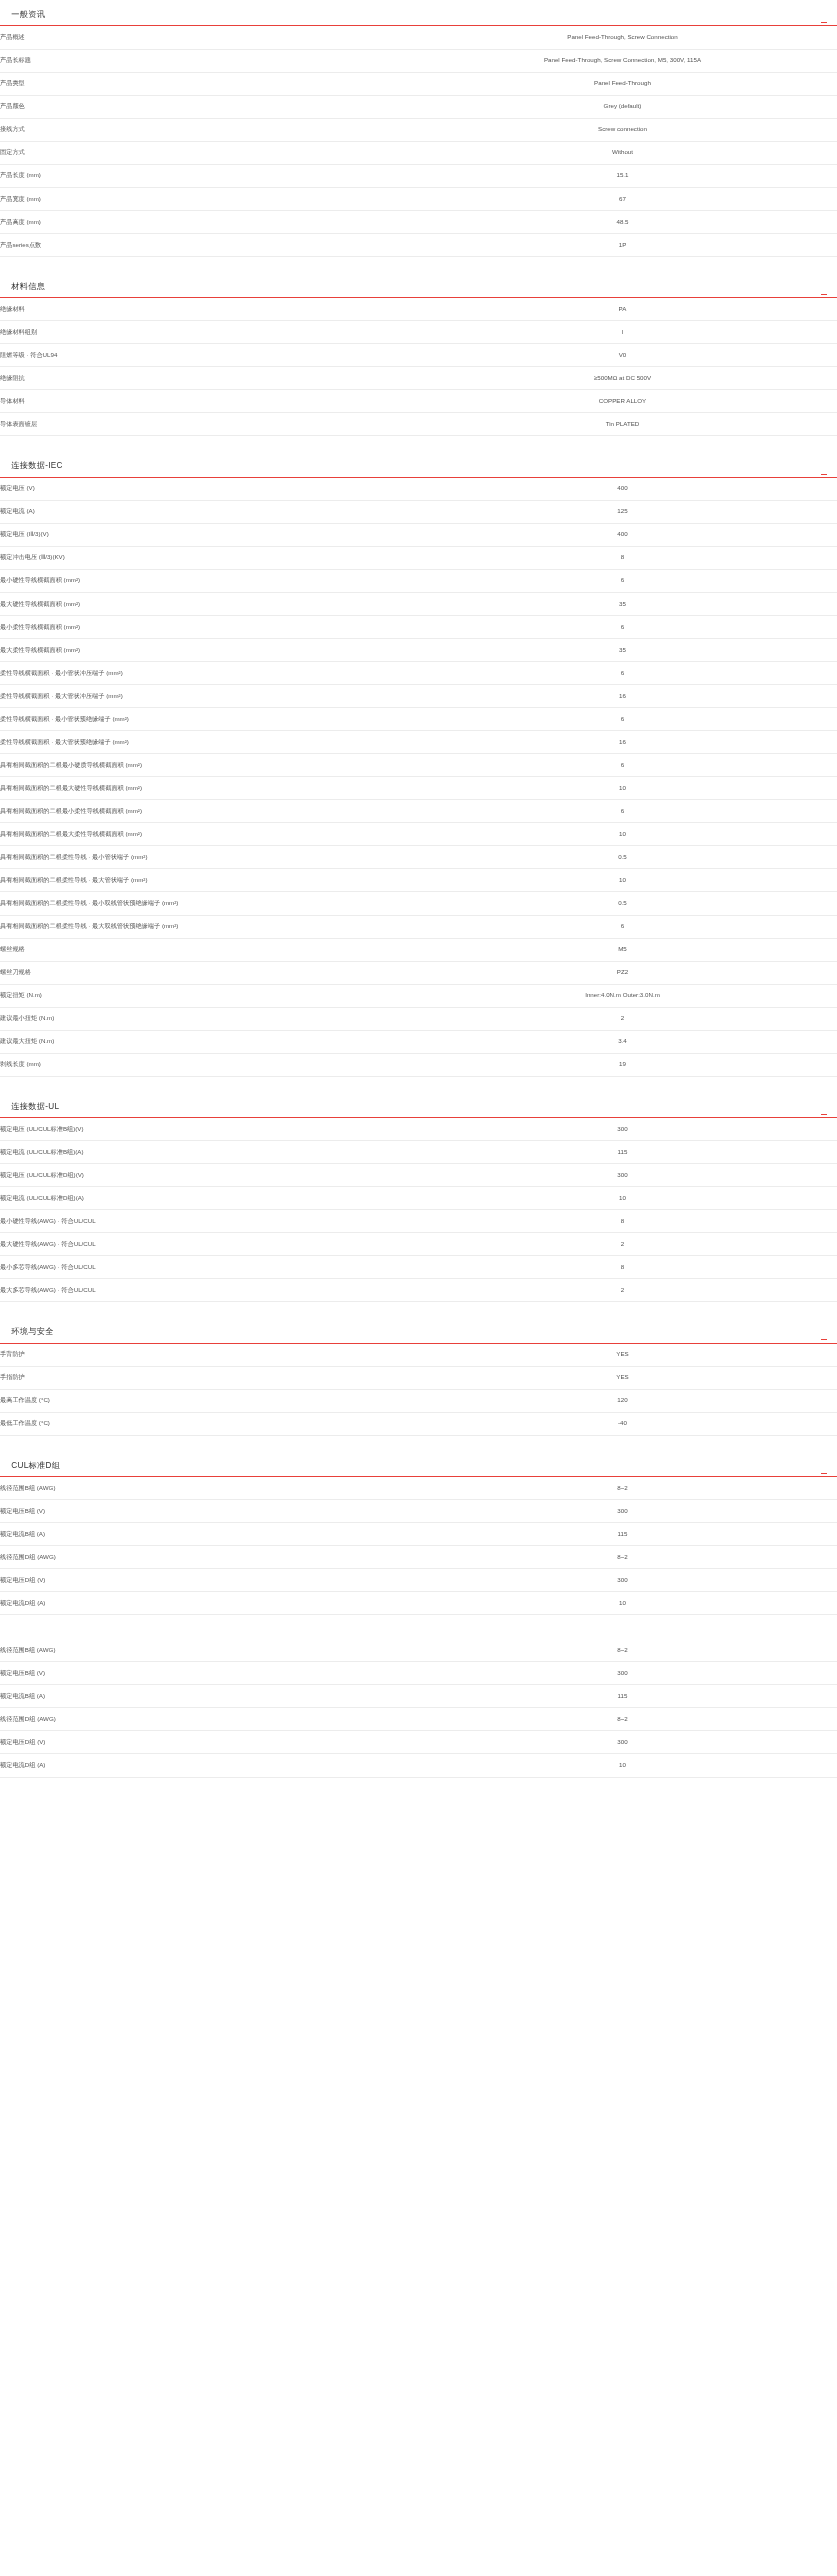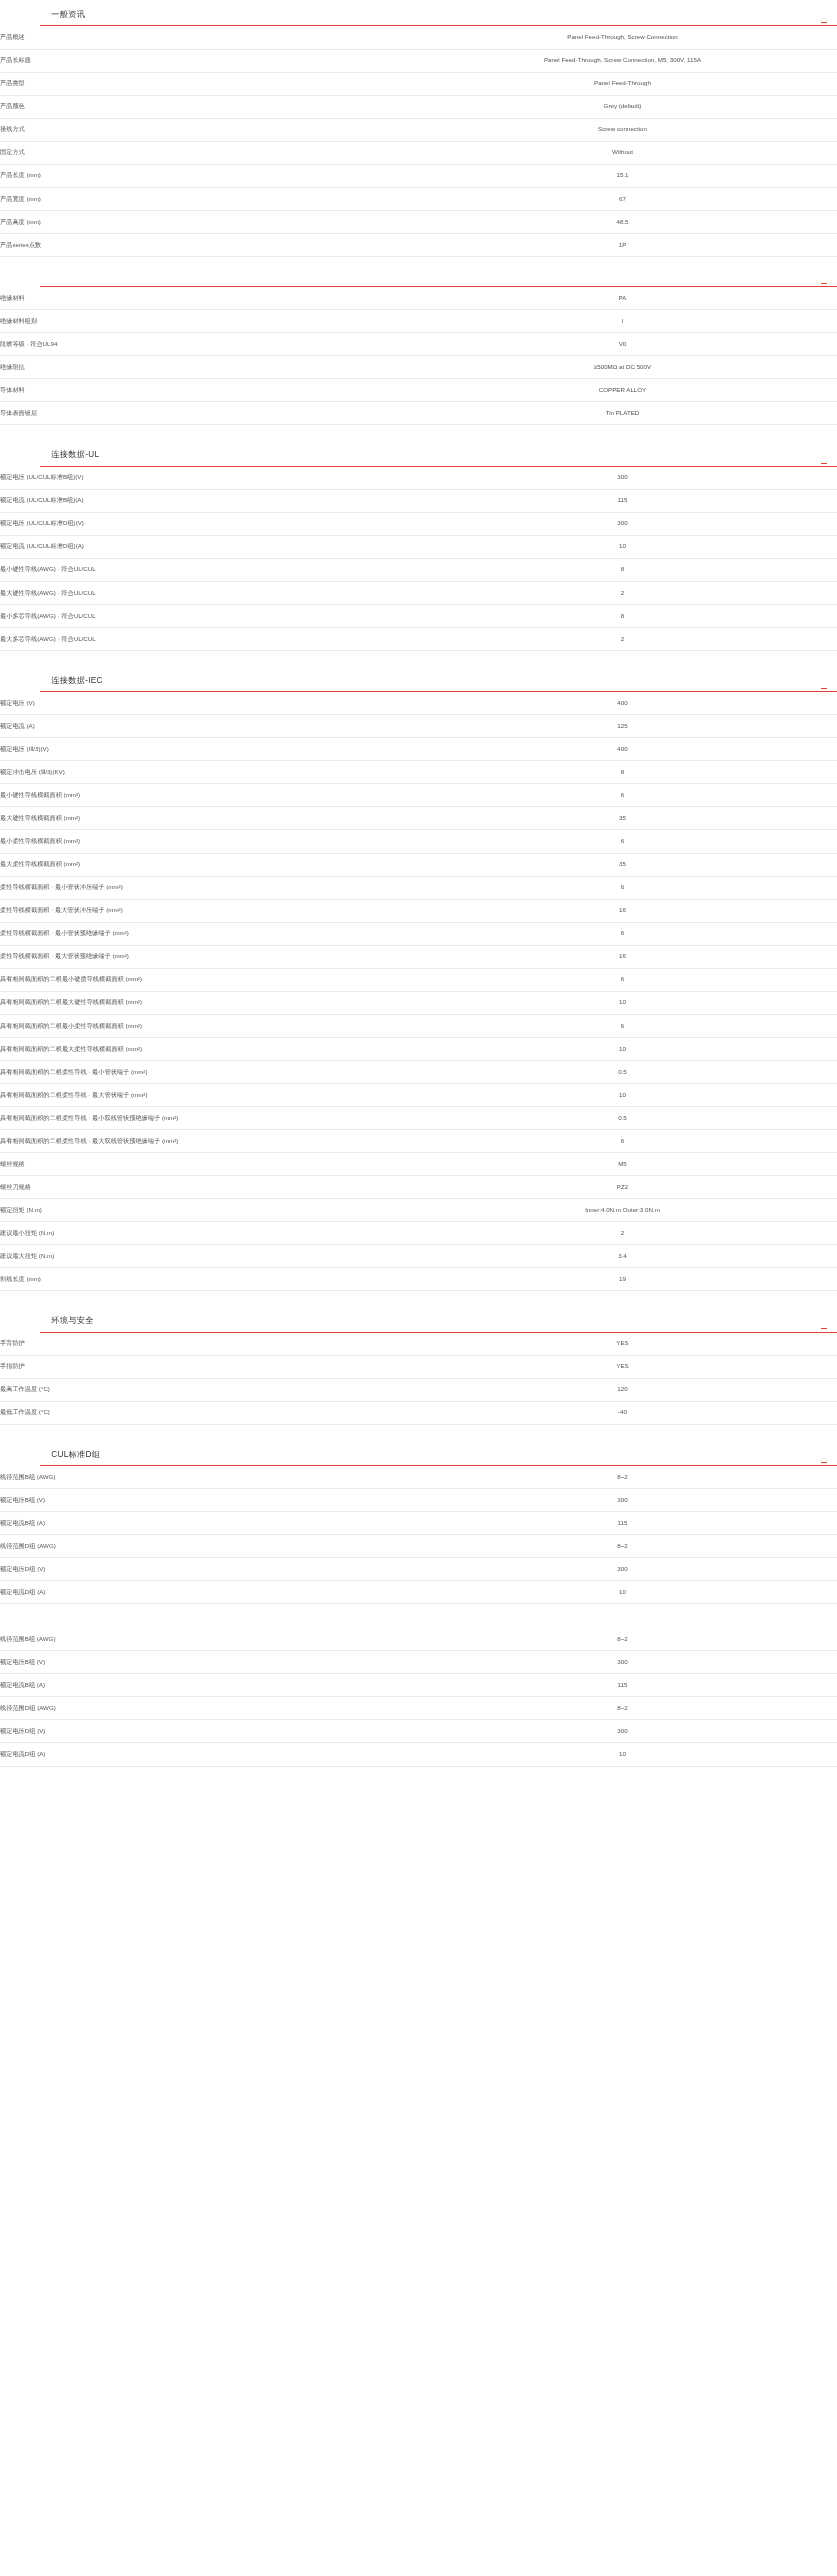--- a/index.html
+++ b/index.html
@@ -18,21 +18,20 @@
     padding: 9.3px 0 20.6px 0;
     box-sizing: border-box;
   }
   .section {
     margin: 0 0 24px 0;
   }
   .section-header {
     position: relative;
     padding: 0 11.3px 5.2px 11.3px;
     border-bottom: 1px solid #e8403a;
-    margin-left: 40px;
   }
   .section-title {
     font-size: 8.2px;
     color: #333333;
     font-weight: normal;
     letter-spacing: 0.3px;
   }
   .section-dash {
     position: absolute;
     right: 11.3px;
@@ -120,20 +119,21 @@
             </tr>
             <tr>
               <td class="label">产品series点数</td>
               <td class="value">1P</td>
             </tr>
           </tbody>
         </table>
       </div>
       <div class="section">
         <div class="section-header">
+          <div class="section-title">材料信息</div>
           <span class="section-dash"></span>
         </div>
         <table class="spec">
           <tbody>
             <tr>
               <td class="label">绝缘材料</td>
               <td class="value">PA</td>
             </tr>
             <tr>
               <td class="label">绝缘材料组别</td>
@@ -153,20 +153,134 @@
             </tr>
             <tr>
               <td class="label">导体表面镀层</td>
               <td class="value">Tin PLATED</td>
             </tr>
           </tbody>
         </table>
       </div>
       <div class="section">
         <div class="section-header">
+          <div class="section-title">连接数据-IEC</div>
+          <span class="section-dash"></span>
+        </div>
+        <table class="spec">
+          <tbody>
+            <tr>
+              <td class="label">额定电压 (V)</td>
+              <td class="value">400</td>
+            </tr>
+            <tr>
+              <td class="label">额定电流 (A)</td>
+              <td class="value">125</td>
+            </tr>
+            <tr>
+              <td class="label">额定电压 (IⅡ/3)(V)</td>
+              <td class="value">400</td>
+            </tr>
+            <tr>
+              <td class="label">额定冲击电压 (Ⅲ/3)(KV)</td>
+              <td class="value">8</td>
+            </tr>
+            <tr>
+              <td class="label">最小硬性导线横截面积 (mm²)</td>
+              <td class="value">6</td>
+            </tr>
+            <tr>
+              <td class="label">最大硬性导线横截面积 (mm²)</td>
+              <td class="value">35</td>
+            </tr>
+            <tr>
+              <td class="label">最小柔性导线横截面积 (mm²)</td>
+              <td class="value">6</td>
+            </tr>
+            <tr>
+              <td class="label">最大柔性导线横截面积 (mm²)</td>
+              <td class="value">35</td>
+            </tr>
+            <tr>
+              <td class="label">柔性导线横截面积 · 最小管状冲压端子 (mm²)</td>
+              <td class="value">6</td>
+            </tr>
+            <tr>
+              <td class="label">柔性导线横截面积 · 最大管状冲压端子 (mm²)</td>
+              <td class="value">16</td>
+            </tr>
+            <tr>
+              <td class="label">柔性导线横截面积 · 最小管状预绝缘端子 (mm²)</td>
+              <td class="value">6</td>
+            </tr>
+            <tr>
+              <td class="label">柔性导线横截面积 · 最大管状预绝缘端子 (mm²)</td>
+              <td class="value">16</td>
+            </tr>
+            <tr>
+              <td class="label">具有相同截面积的二根最小硬质导线横截面积 (mm²)</td>
+              <td class="value">6</td>
+            </tr>
+            <tr>
+              <td class="label">具有相同截面积的二根最大硬性导线横截面积 (mm²)</td>
+              <td class="value">10</td>
+            </tr>
+            <tr>
+              <td class="label">具有相同截面积的二根最小柔性导线横截面积 (mm²)</td>
+              <td class="value">6</td>
+            </tr>
+            <tr>
+              <td class="label">具有相同截面积的二根最大柔性导线横截面积 (mm²)</td>
+              <td class="value">10</td>
+            </tr>
+            <tr>
+              <td class="label">具有相同截面积的二根柔性导线 · 最小管状端子 (mm²)</td>
+              <td class="value">0.5</td>
+            </tr>
+            <tr>
+              <td class="label">具有相同截面积的二根柔性导线 · 最大管状端子 (mm²)</td>
+              <td class="value">10</td>
+            </tr>
+            <tr>
+              <td class="label">具有相同截面积的二根柔性导线 · 最小双线管状预绝缘端子 (mm²)</td>
+              <td class="value">0.5</td>
+            </tr>
+            <tr>
+              <td class="label">具有相同截面积的二根柔性导线 · 最大双线管状预绝缘端子 (mm²)</td>
+              <td class="value">6</td>
+            </tr>
+            <tr>
+              <td class="label">螺丝规格</td>
+              <td class="value">M5</td>
+            </tr>
+            <tr>
+              <td class="label">螺丝刀规格</td>
+              <td class="value">PZ2</td>
+            </tr>
+            <tr>
+              <td class="label">额定扭矩 (N.m)</td>
+              <td class="value">Inner:4.0N.m Outer:3.0N.m</td>
+            </tr>
+            <tr>
+              <td class="label">建议最小扭矩 (N.m)</td>
+              <td class="value">2</td>
+            </tr>
+            <tr>
+              <td class="label">建议最大扭矩 (N.m)</td>
+              <td class="value">3.4</td>
+            </tr>
+            <tr>
+              <td class="label">剥线长度 (mm)</td>
+              <td class="value">19</td>
+            </tr>
+          </tbody>
+        </table>
+      </div>
+      <div class="section">
+        <div class="section-header">
           <div class="section-title">连接数据-UL</div>
           <span class="section-dash"></span>
         </div>
         <table class="spec">
           <tbody>
             <tr>
               <td class="label">额定电压 (UL/CUL标准B组)(V)</td>
               <td class="value">300</td>
             </tr>
             <tr>
@@ -189,134 +303,20 @@
               <td class="label">最大硬性导线(AWG) · 符合UL/CUL</td>
               <td class="value">2</td>
             </tr>
             <tr>
               <td class="label">最小多芯导线(AWG) · 符合UL/CUL</td>
               <td class="value">8</td>
             </tr>
             <tr>
               <td class="label">最大多芯导线(AWG) · 符合UL/CUL</td>
               <td class="value">2</td>
-            </tr>
-          </tbody>
-        </table>
-      </div>
-      <div class="section">
-        <div class="section-header">
-          <div class="section-title">连接数据-IEC</div>
-          <span class="section-dash"></span>
-        </div>
-        <table class="spec">
-          <tbody>
-            <tr>
-              <td class="label">额定电压 (V)</td>
-              <td class="value">400</td>
-            </tr>
-            <tr>
-              <td class="label">额定电流 (A)</td>
-              <td class="value">125</td>
-            </tr>
-            <tr>
-              <td class="label">额定电压 (IⅡ/3)(V)</td>
-              <td class="value">400</td>
-            </tr>
-            <tr>
-              <td class="label">额定冲击电压 (Ⅲ/3)(KV)</td>
-              <td class="value">8</td>
-            </tr>
-            <tr>
-              <td class="label">最小硬性导线横截面积 (mm²)</td>
-              <td class="value">6</td>
-            </tr>
-            <tr>
-              <td class="label">最大硬性导线横截面积 (mm²)</td>
-              <td class="value">35</td>
-            </tr>
-            <tr>
-              <td class="label">最小柔性导线横截面积 (mm²)</td>
-              <td class="value">6</td>
-            </tr>
-            <tr>
-              <td class="label">最大柔性导线横截面积 (mm²)</td>
-              <td class="value">35</td>
-            </tr>
-            <tr>
-              <td class="label">柔性导线横截面积 · 最小管状冲压端子 (mm²)</td>
-              <td class="value">6</td>
-            </tr>
-            <tr>
-              <td class="label">柔性导线横截面积 · 最大管状冲压端子 (mm²)</td>
-              <td class="value">16</td>
-            </tr>
-            <tr>
-              <td class="label">柔性导线横截面积 · 最小管状预绝缘端子 (mm²)</td>
-              <td class="value">6</td>
-            </tr>
-            <tr>
-              <td class="label">柔性导线横截面积 · 最大管状预绝缘端子 (mm²)</td>
-              <td class="value">16</td>
-            </tr>
-            <tr>
-              <td class="label">具有相同截面积的二根最小硬质导线横截面积 (mm²)</td>
-              <td class="value">6</td>
-            </tr>
-            <tr>
-              <td class="label">具有相同截面积的二根最大硬性导线横截面积 (mm²)</td>
-              <td class="value">10</td>
-            </tr>
-            <tr>
-              <td class="label">具有相同截面积的二根最小柔性导线横截面积 (mm²)</td>
-              <td class="value">6</td>
-            </tr>
-            <tr>
-              <td class="label">具有相同截面积的二根最大柔性导线横截面积 (mm²)</td>
-              <td class="value">10</td>
-            </tr>
-            <tr>
-              <td class="label">具有相同截面积的二根柔性导线 · 最小管状端子 (mm²)</td>
-              <td class="value">0.5</td>
-            </tr>
-            <tr>
-              <td class="label">具有相同截面积的二根柔性导线 · 最大管状端子 (mm²)</td>
-              <td class="value">10</td>
-            </tr>
-            <tr>
-              <td class="label">具有相同截面积的二根柔性导线 · 最小双线管状预绝缘端子 (mm²)</td>
-              <td class="value">0.5</td>
-            </tr>
-            <tr>
-              <td class="label">具有相同截面积的二根柔性导线 · 最大双线管状预绝缘端子 (mm²)</td>
-              <td class="value">6</td>
-            </tr>
-            <tr>
-              <td class="label">螺丝规格</td>
-              <td class="value">M5</td>
-            </tr>
-            <tr>
-              <td class="label">螺丝刀规格</td>
-              <td class="value">PZ2</td>
-            </tr>
-            <tr>
-              <td class="label">额定扭矩 (N.m)</td>
-              <td class="value">Inner:4.0N.m Outer:3.0N.m</td>
-            </tr>
-            <tr>
-              <td class="label">建议最小扭矩 (N.m)</td>
-              <td class="value">2</td>
-            </tr>
-            <tr>
-              <td class="label">建议最大扭矩 (N.m)</td>
-              <td class="value">3.4</td>
-            </tr>
-            <tr>
-              <td class="label">剥线长度 (mm)</td>
-              <td class="value">19</td>
             </tr>
           </tbody>
         </table>
       </div>
       <div class="section">
         <div class="section-header">
           <div class="section-title">环境与安全</div>
           <span class="section-dash"></span>
         </div>
         <table class="spec">

